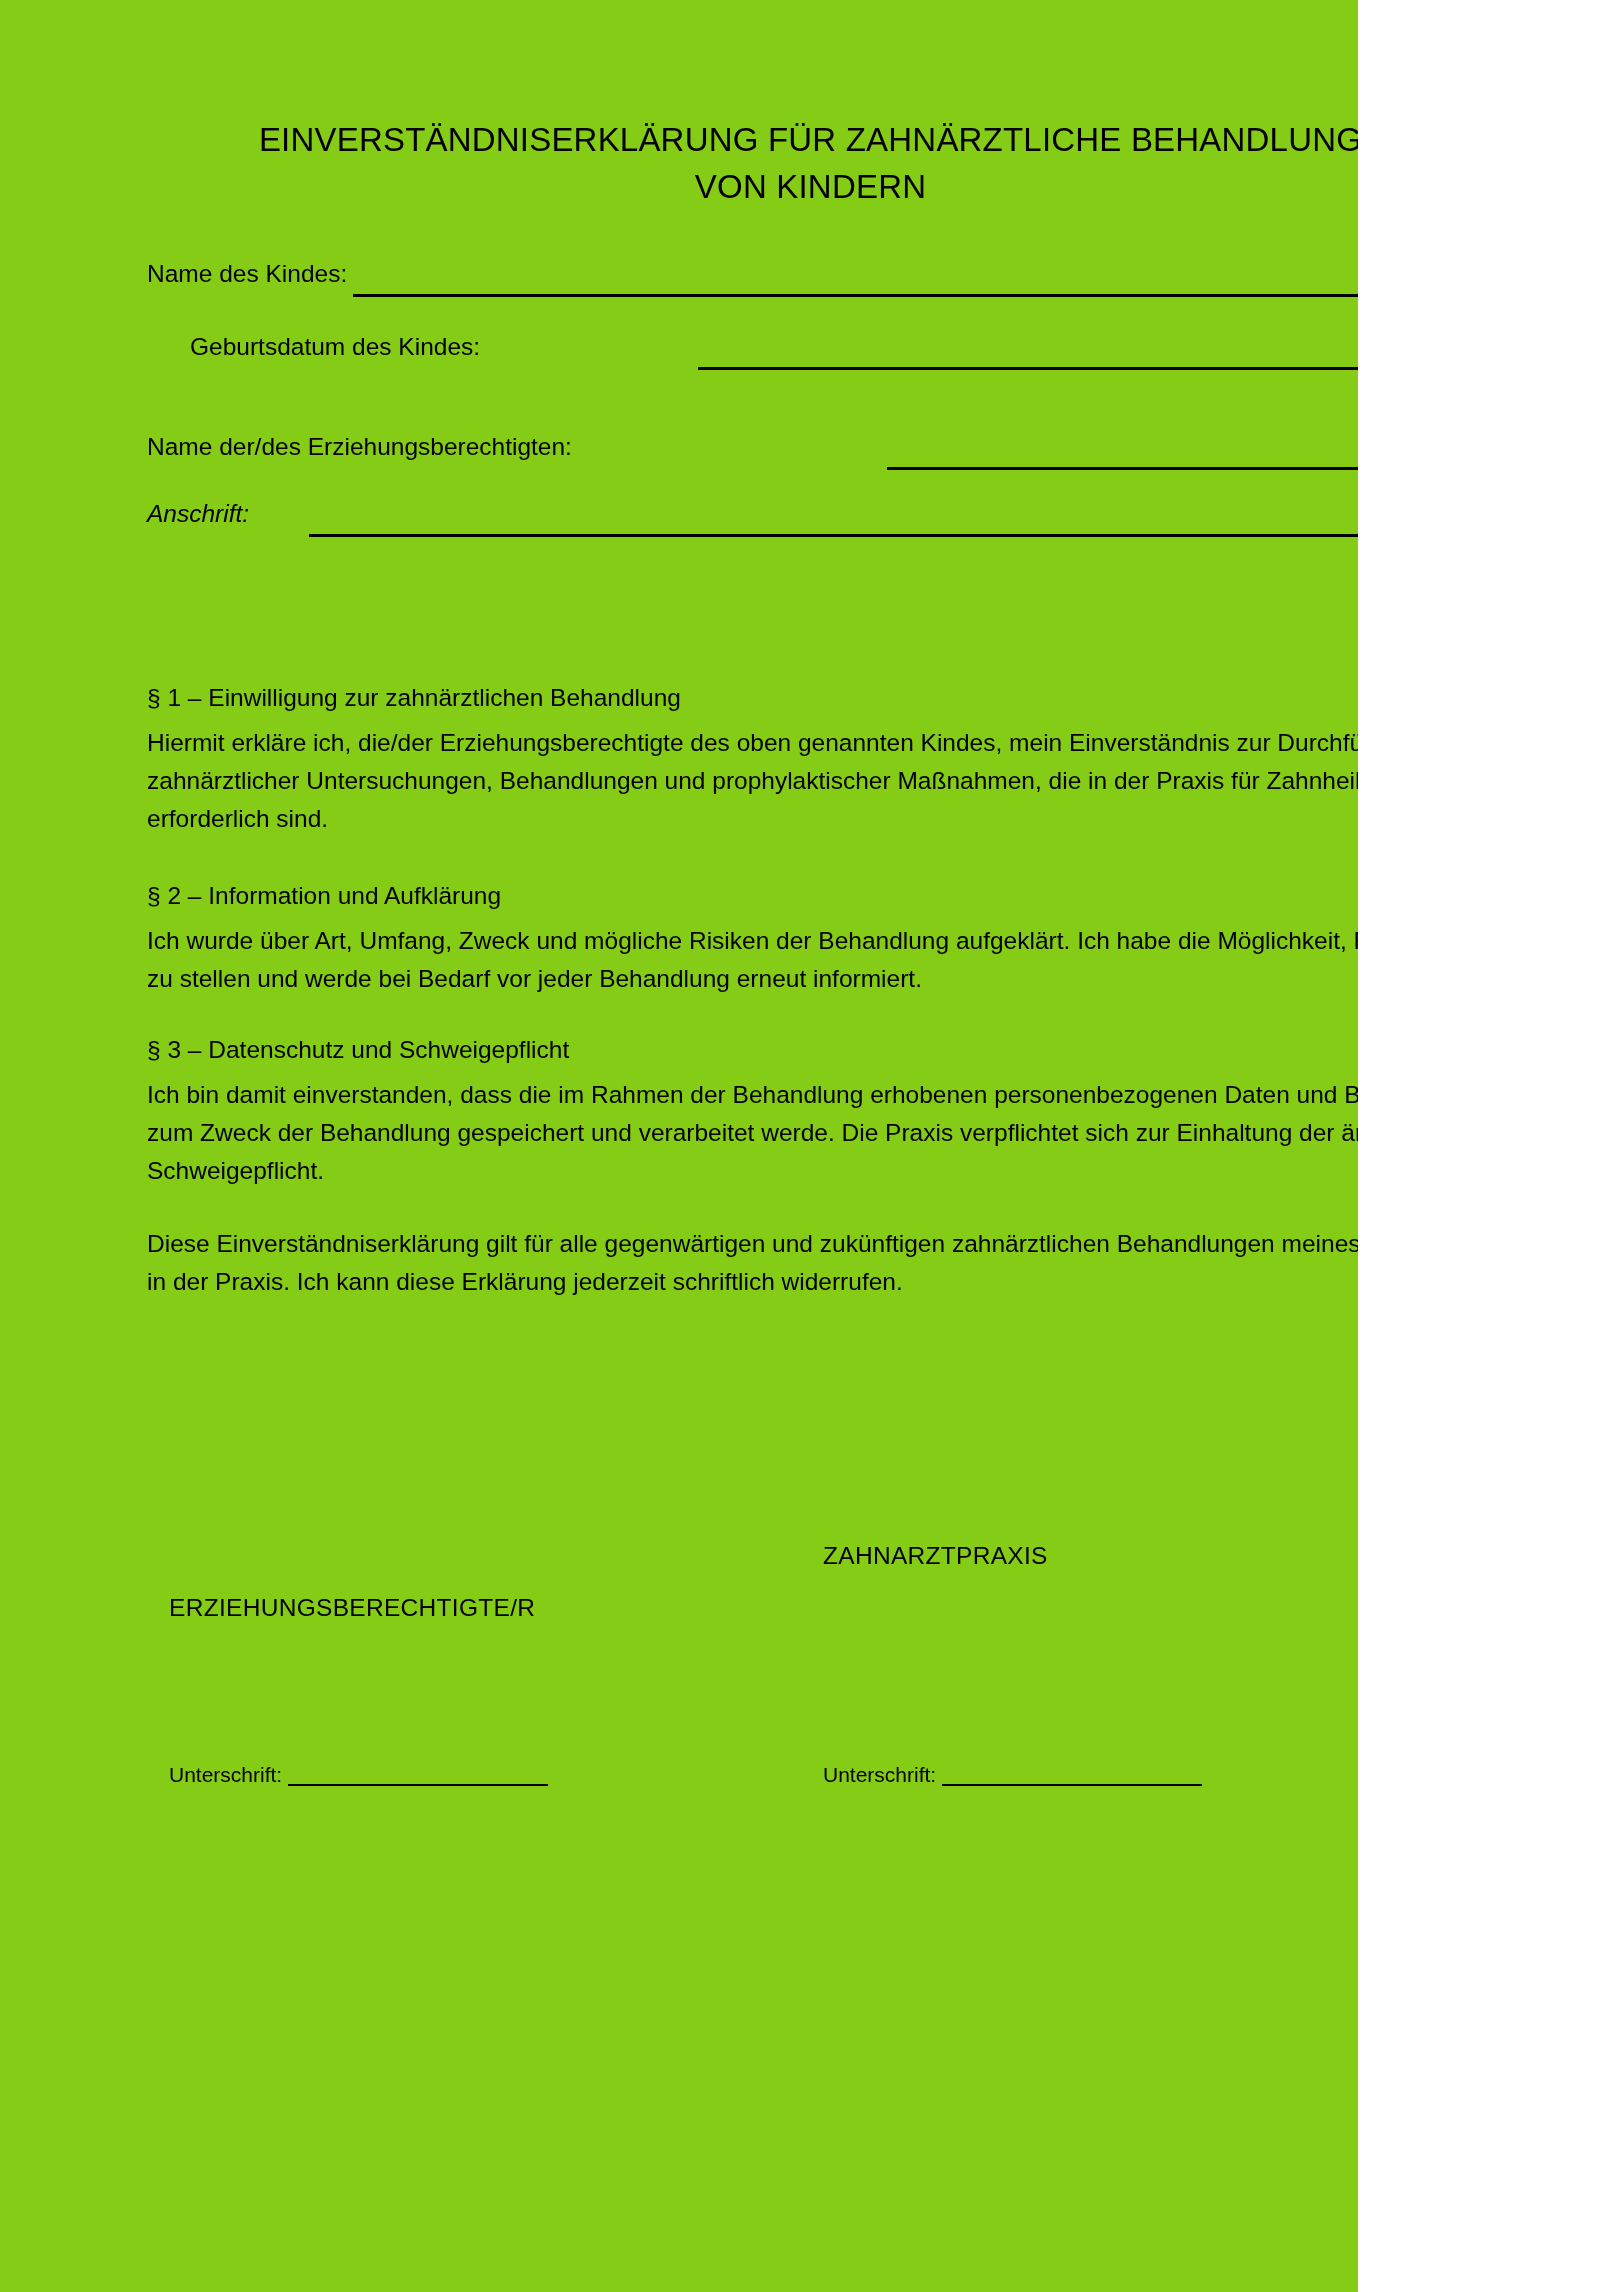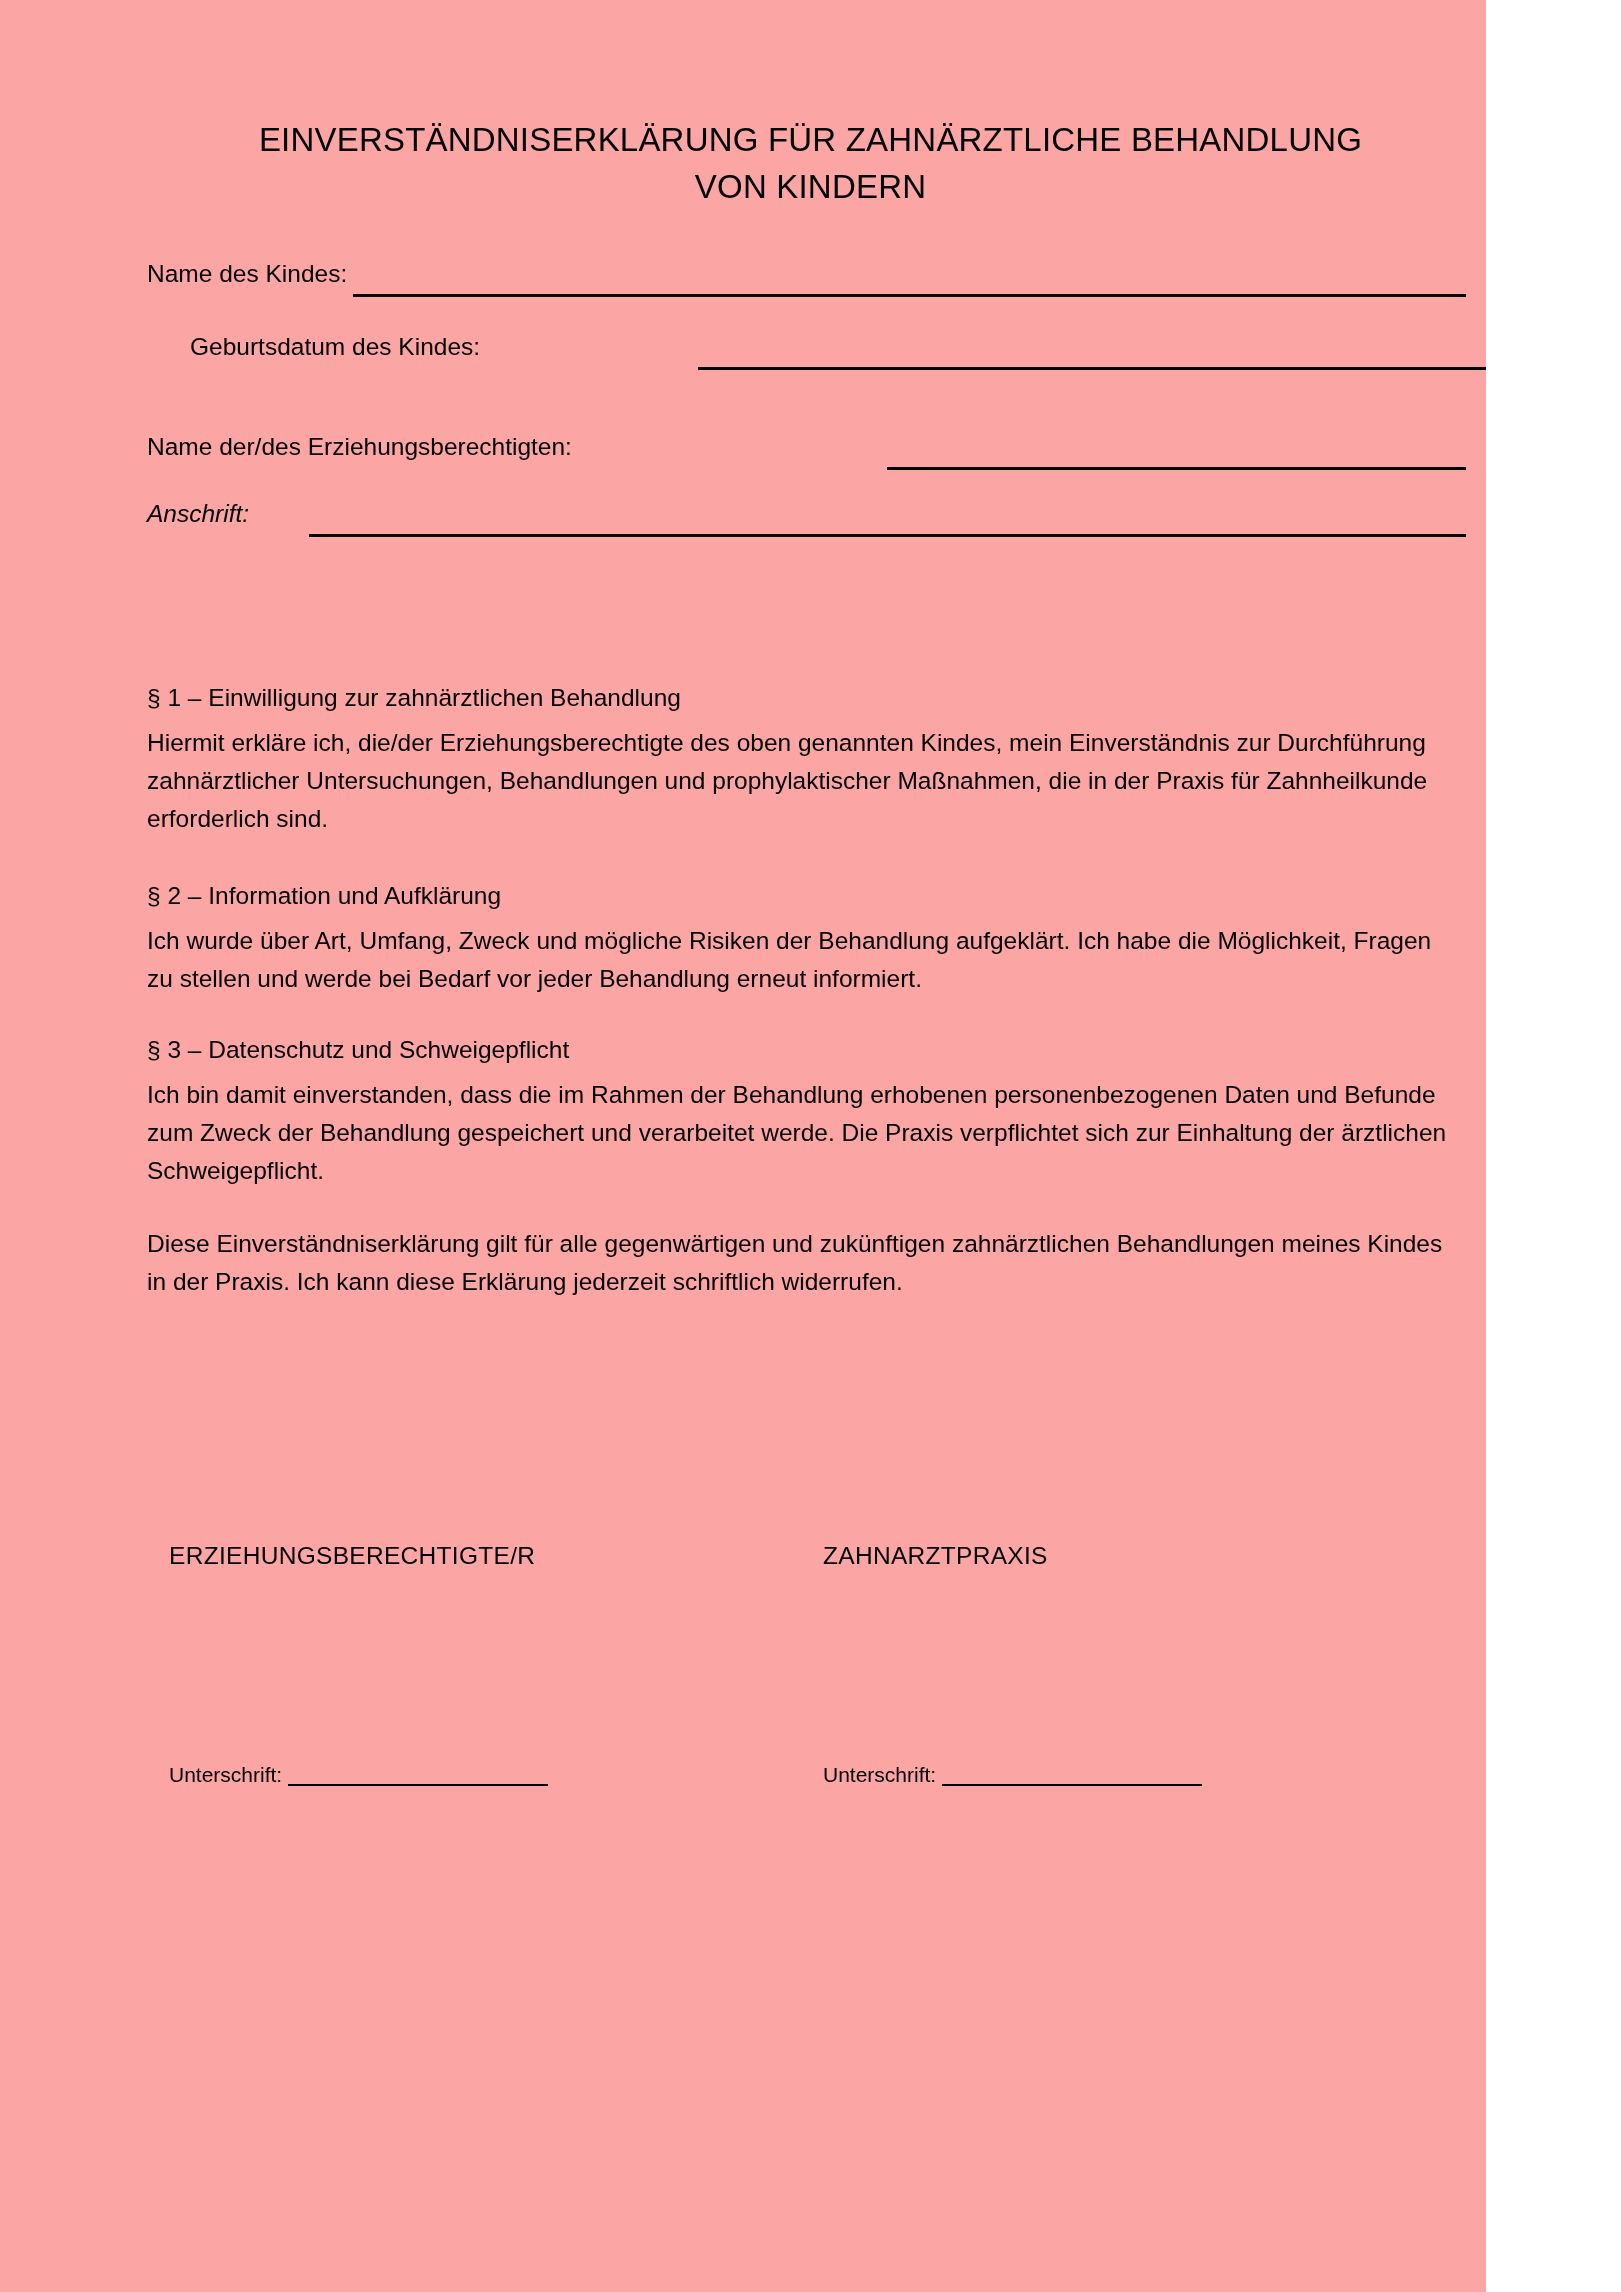--- a/index.html
+++ b/index.html
@@ -7,23 +7,23 @@
     margin: 0;
     padding: 0;
     background: #ffffff;
   }
   body {
     font-family: "Liberation Sans", sans-serif;
     color: #000000;
   }
   .page {
     position: relative;
-    width: 1486px;
+    width: 1358px;
     height: 2293px;
-    background: #fca5a5;
+    background: #84cc16;
     overflow: hidden;
     box-sizing: border-box;
   }
 
   
   .doc-title {
     position: absolute;
     left: 147px;
     top: 116px;
     width: 1327px;
@@ -140,21 +140,21 @@
 
   <div class="section" style="top: 1031px;">
     <p class="section-heading">§ 3 – Datenschutz und Schweigepflicht</p>
     <p class="section-body">Ich bin damit einverstanden, dass die im Rahmen der Behandlung erhobenen personenbezogenen Daten und Befunde zum Zweck der Behandlung gespeichert und verarbeitet werde. Die Praxis verpflichtet sich zur Einhaltung der ärztlichen Schweigepflicht.</p>
   </div>
 
   <div class="section" style="top: 1225px;">
     <p class="section-body">Diese Einverständniserklärung gilt für alle gegenwärtigen und zukünftigen zahnärztlichen Behandlungen meines Kindes in der Praxis. Ich kann diese Erklärung jederzeit schriftlich widerrufen.</p>
   </div>
 
-  <div class="sig-heading" style="left: 169px; top: 1540px;">ERZIEHUNGSBERECHTIGTE/R</div>
+  <div class="sig-heading" style="left: 169px; top: 1592px;">ERZIEHUNGSBERECHTIGTE/R</div>
 
   <div class="sig-heading" style="left: 823px; top: 1540px;">ZAHNARZTPRAXIS</div>
 
   <div class="sig-line" style="left: 169px; top: 1759px;">
     <span>Unterschrift:</span><span class="sig-rule"></span>
   </div>
 
   <div class="sig-line" style="left: 823px; top: 1759px;">
     <span>Unterschrift:</span><span class="sig-rule"></span>
   </div>

